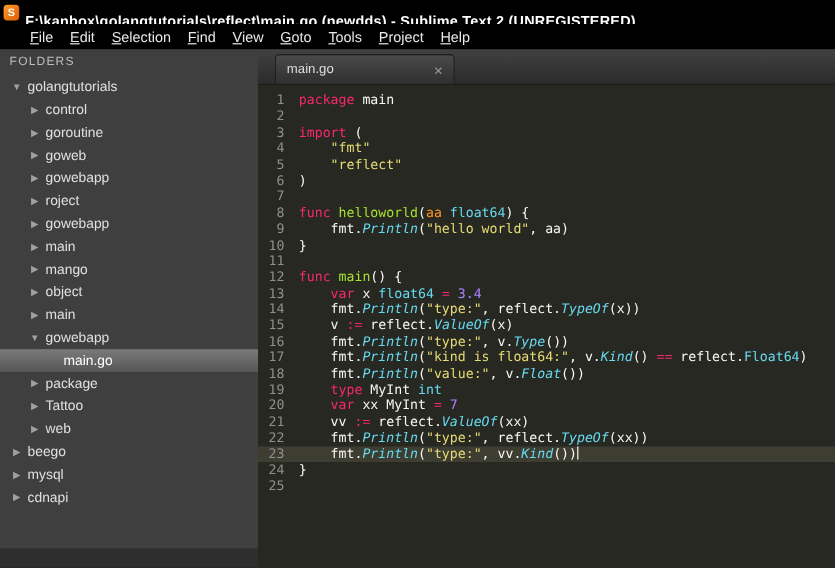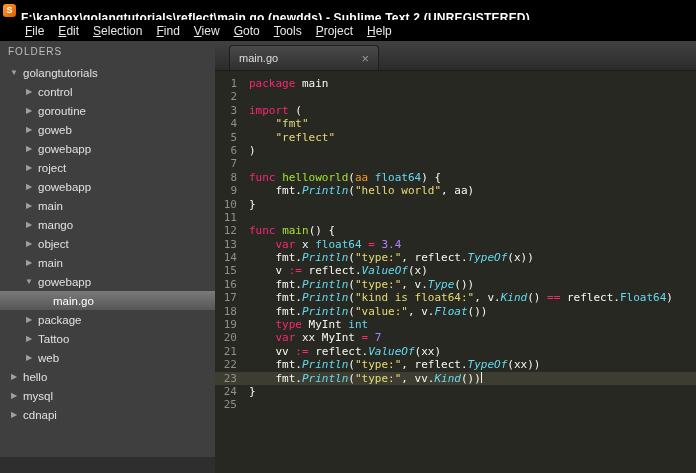--- a/index.html
+++ b/index.html
@@ -145,21 +145,21 @@
           <div class="tree-item" style="padding-left: 23px;">
             <span class="arrow">▶</span>
             <span>Tattoo</span>
           </div>
           <div class="tree-item" style="padding-left: 23px;">
             <span class="arrow">▶</span>
             <span>web</span>
           </div>
           <div class="tree-item" style="padding-left: 8px;">
             <span class="arrow">▶</span>
-            <span>hello</span>
+            <span>beego</span>
           </div>
           <div class="tree-item" style="padding-left: 8px;">
             <span class="arrow">▶</span>
             <span>mysql</span>
           </div>
           <div class="tree-item" style="padding-left: 8px;">
             <span class="arrow">▶</span>
             <span>cdnapi</span>
           </div>
         </div>

